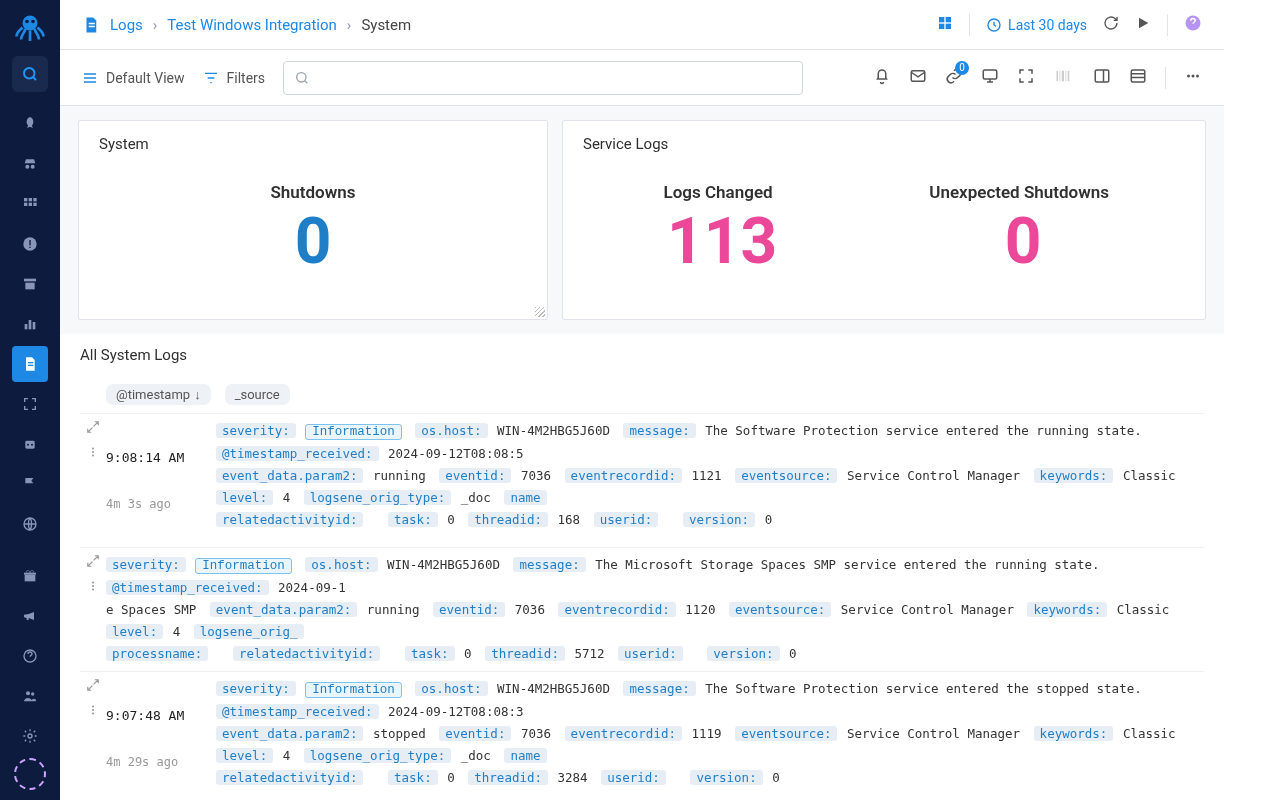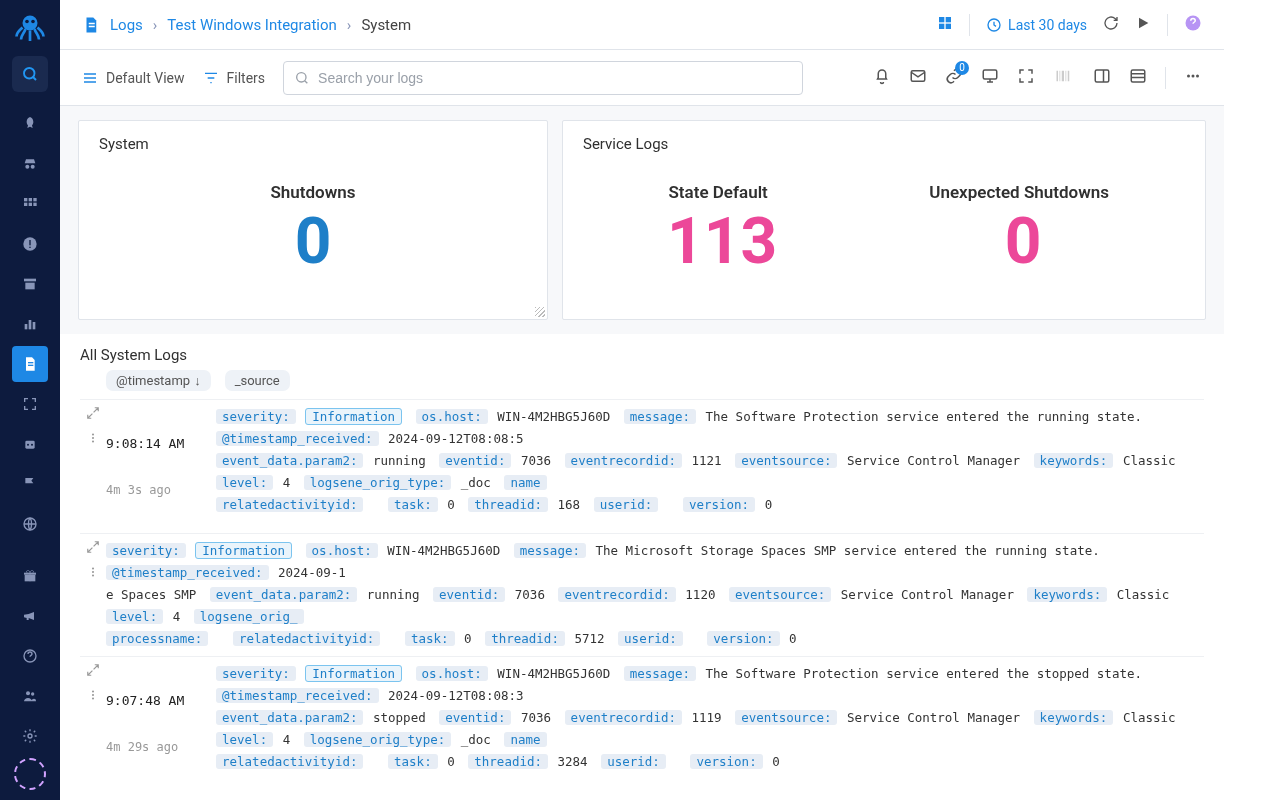--- a/index.html
+++ b/index.html
@@ -217,21 +217,21 @@
       background: #fff;
       padding: 12px 20px 0;
       overflow: hidden;
       flex: 1;
       display: flex;
       flex-direction: column;
     }
     .logs-title {
       font-size: 15px;
       color: #303030;
-      margin-bottom: 6px;
+      margin-bottom: 20px;
     }
     .col-header {
       display: flex;
       gap: 14px;
       margin-bottom: 8px;
       padding-left: 26px;
     }
     .col-pill {
       background: #eef2f7;
       border-radius: 7px;
@@ -280,21 +280,21 @@
       border-radius: 3px;
       padding: 0 6px;
       margin-right: 2px;
     }
     .sev {
       border: 1px solid;
       border-radius: 3px;
       padding: 0 6px;
       margin-right: 6px;
     }
-    .sev-info { color: #1e7fc8; border-color: #7bc4ef; background: #eaf4fb; }
+    .sev-info { color: #1e7fc8; border-color: #7bc4ef; background: #eaf4fb; font-family: Liberation Mono, monospace; }
     .kv-val {
       color: #333;
       margin-right: 6px;
     }
   </style>
 </head>
 <body>
 
 <div class="app">
   <aside class="sidebar">
@@ -475,21 +475,20 @@
         <svg width="16" height="16" viewBox="0 0 24 24" fill="none" stroke="currentColor" stroke-width="2">
             <path d="M3 5h18M7 12h10M11 19h2"></path>
           </svg>
         <span>Filters</span>
       </div>
       <div class="search-box">
         <svg width="16" height="16" viewBox="0 0 24 24" fill="none" stroke="#9aa0a9" stroke-width="2">
             <circle cx="11" cy="11" r="7"></circle>
             <path d="M20 20l-4-4"></path>
           </svg>
-        <input type="text" placeholder="Search your logs" style="">
       </div>
       <div class="toolbar-spacer"></div>
       <span class="icon-btn"><svg width="18" height="18" viewBox="0 0 24 24" fill="none" stroke="currentColor" stroke-width="2">
             <path d="M18 16H6l1-2V9a5 5 0 0110 0v5zM10 20a2 2 0 004 0"></path>
           </svg></span>
       <span class="icon-btn"><svg width="18" height="18" viewBox="0 0 24 24" fill="none" stroke="currentColor" stroke-width="2">
             <rect x="3" y="5" width="18" height="14" rx="2"></rect>
             <path d="M3 7l9 6 9-6"></path>
           </svg></span>
       <span class="icon-btn"><svg width="18" height="18" viewBox="0 0 24 24" fill="none" stroke="currentColor" stroke-width="2">
@@ -533,21 +532,21 @@
             <div class="metric-label">Shutdowns</div>
             <div class="metric-value blue">0</div>
           </div>
         </div>
         <div class="resize-handle"></div>
       </div>
       <div class="card service-card">
         <div class="card-title">Service Logs</div>
         <div class="metric-row">
           <div class="metric">
-            <div class="metric-label">State Default</div>
+            <div class="metric-label">Logs Changed</div>
             <div class="metric-value purple">113</div>
           </div>
           <div class="metric">
             <div class="metric-label">Unexpected Shutdowns</div>
             <div class="metric-value purple">0</div>
           </div>
         </div>
       </div>
     </div>
 

